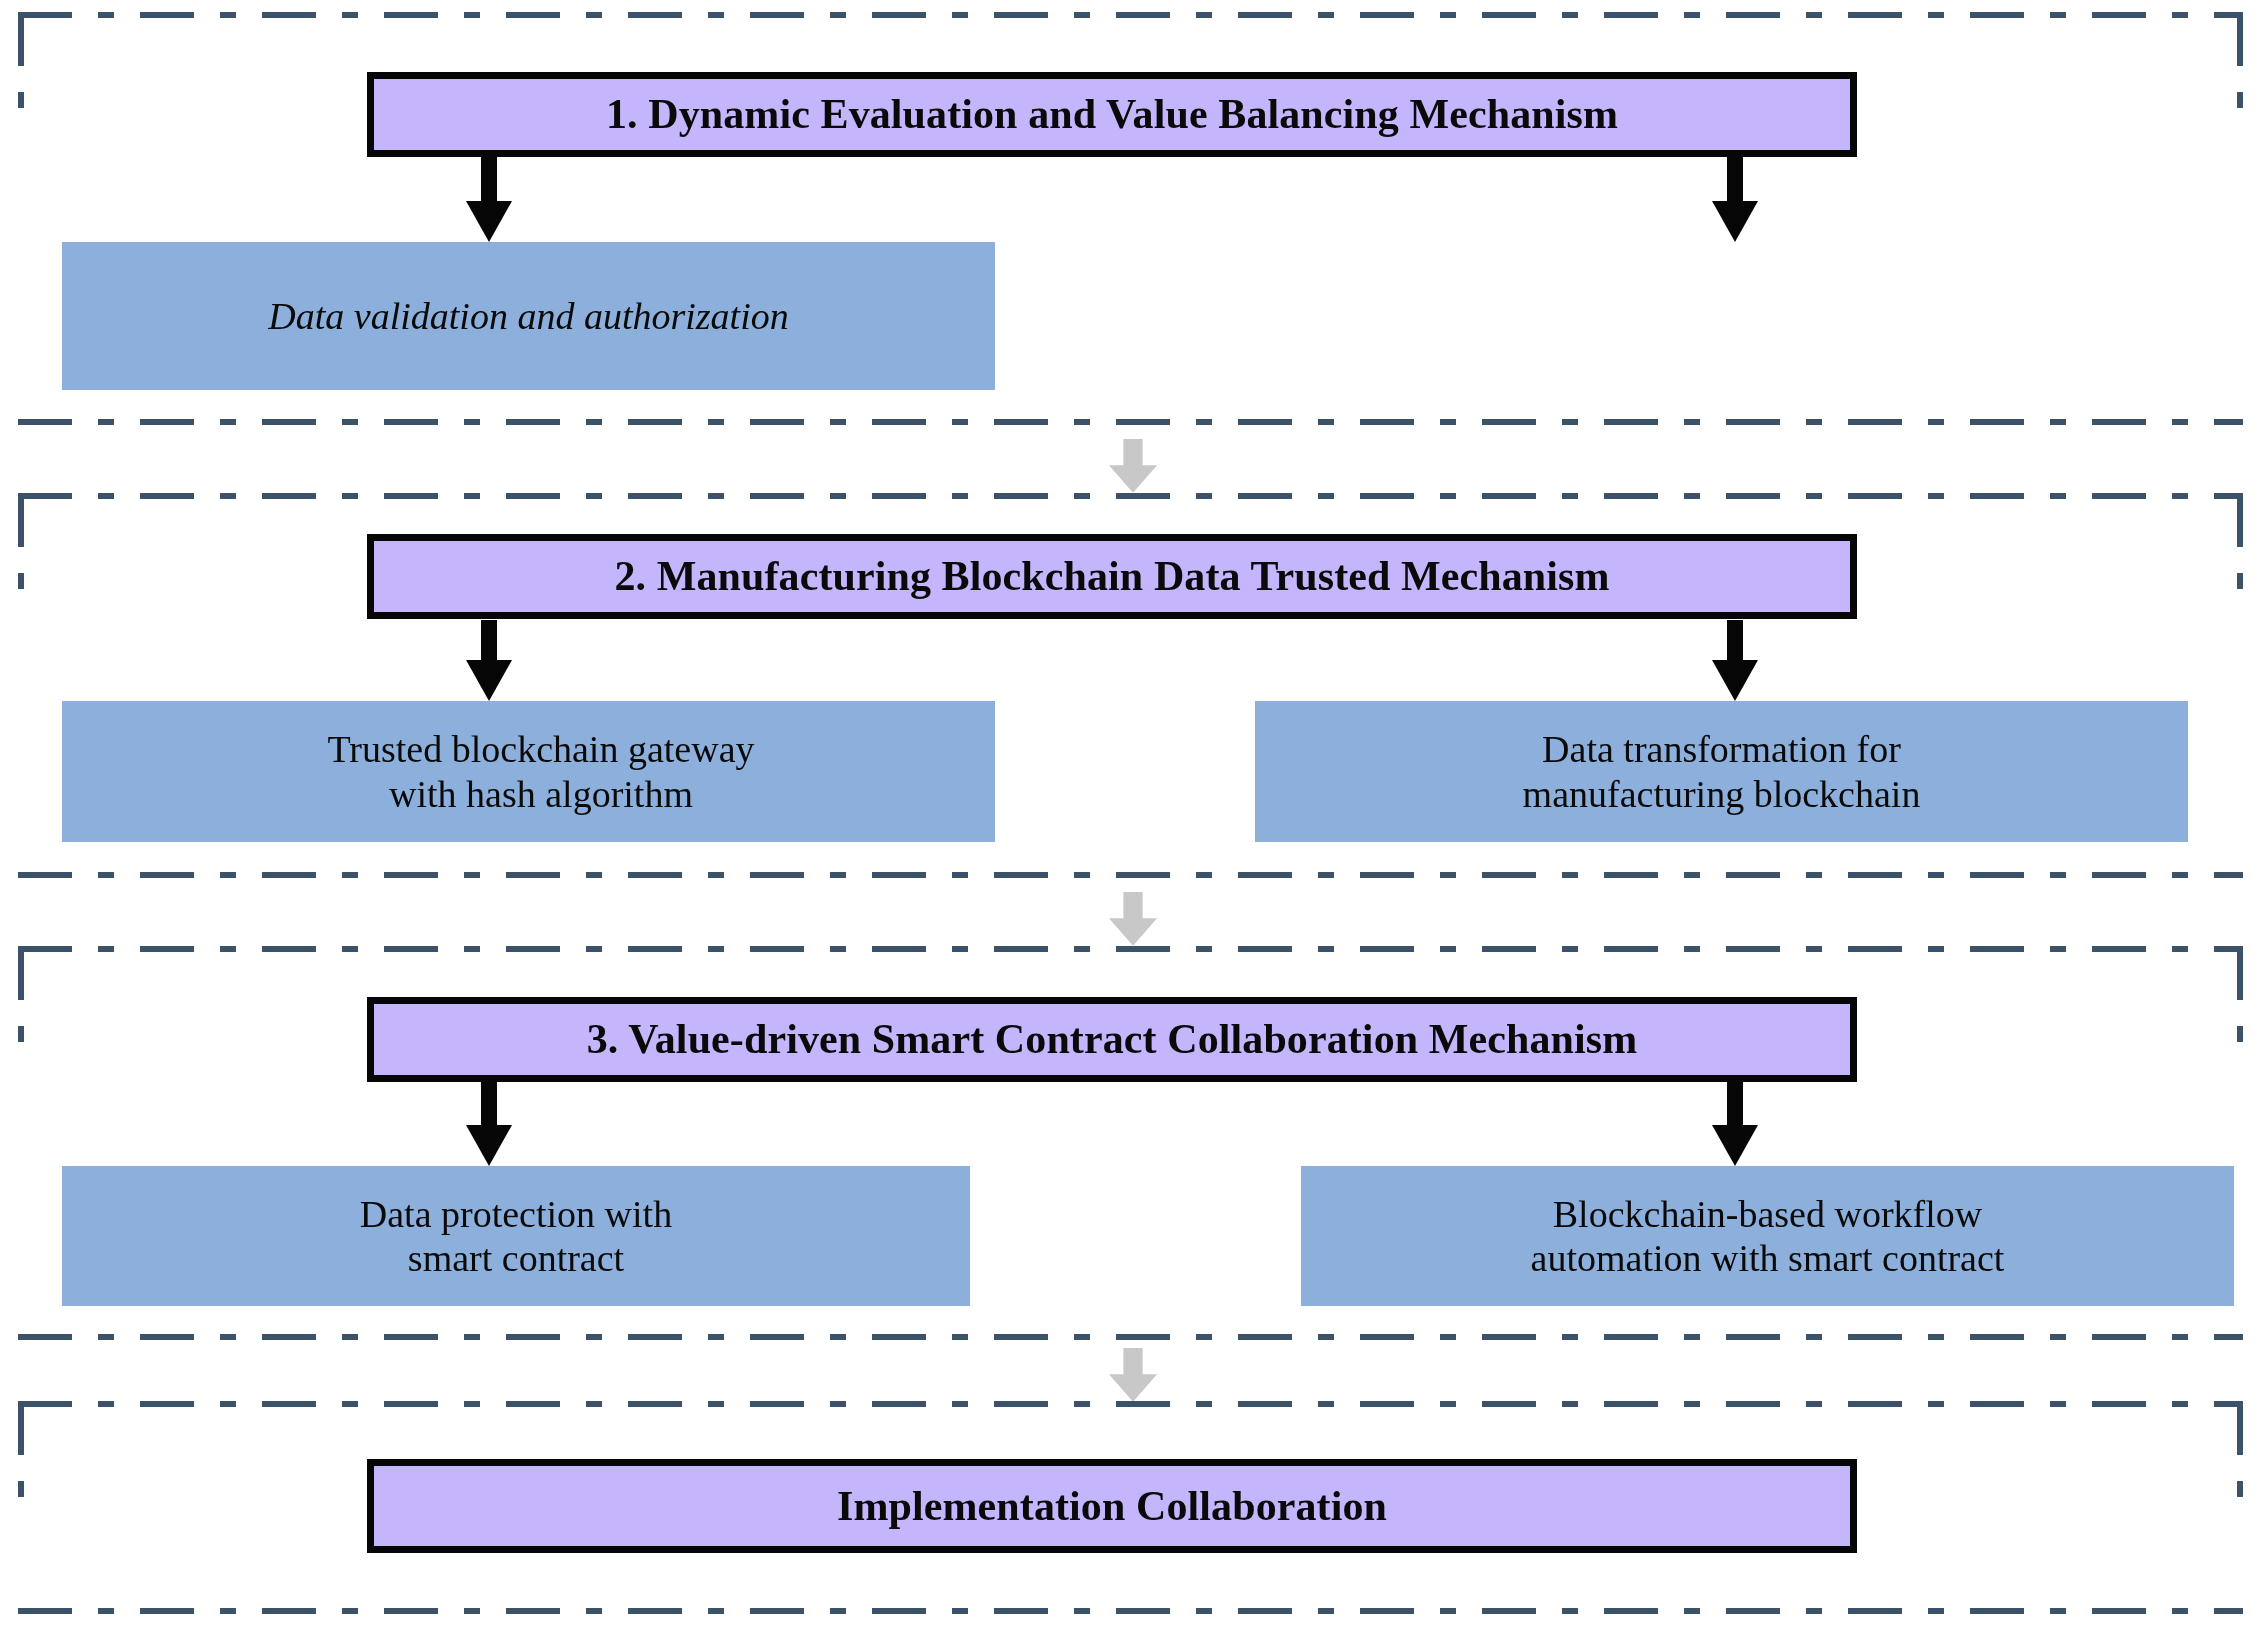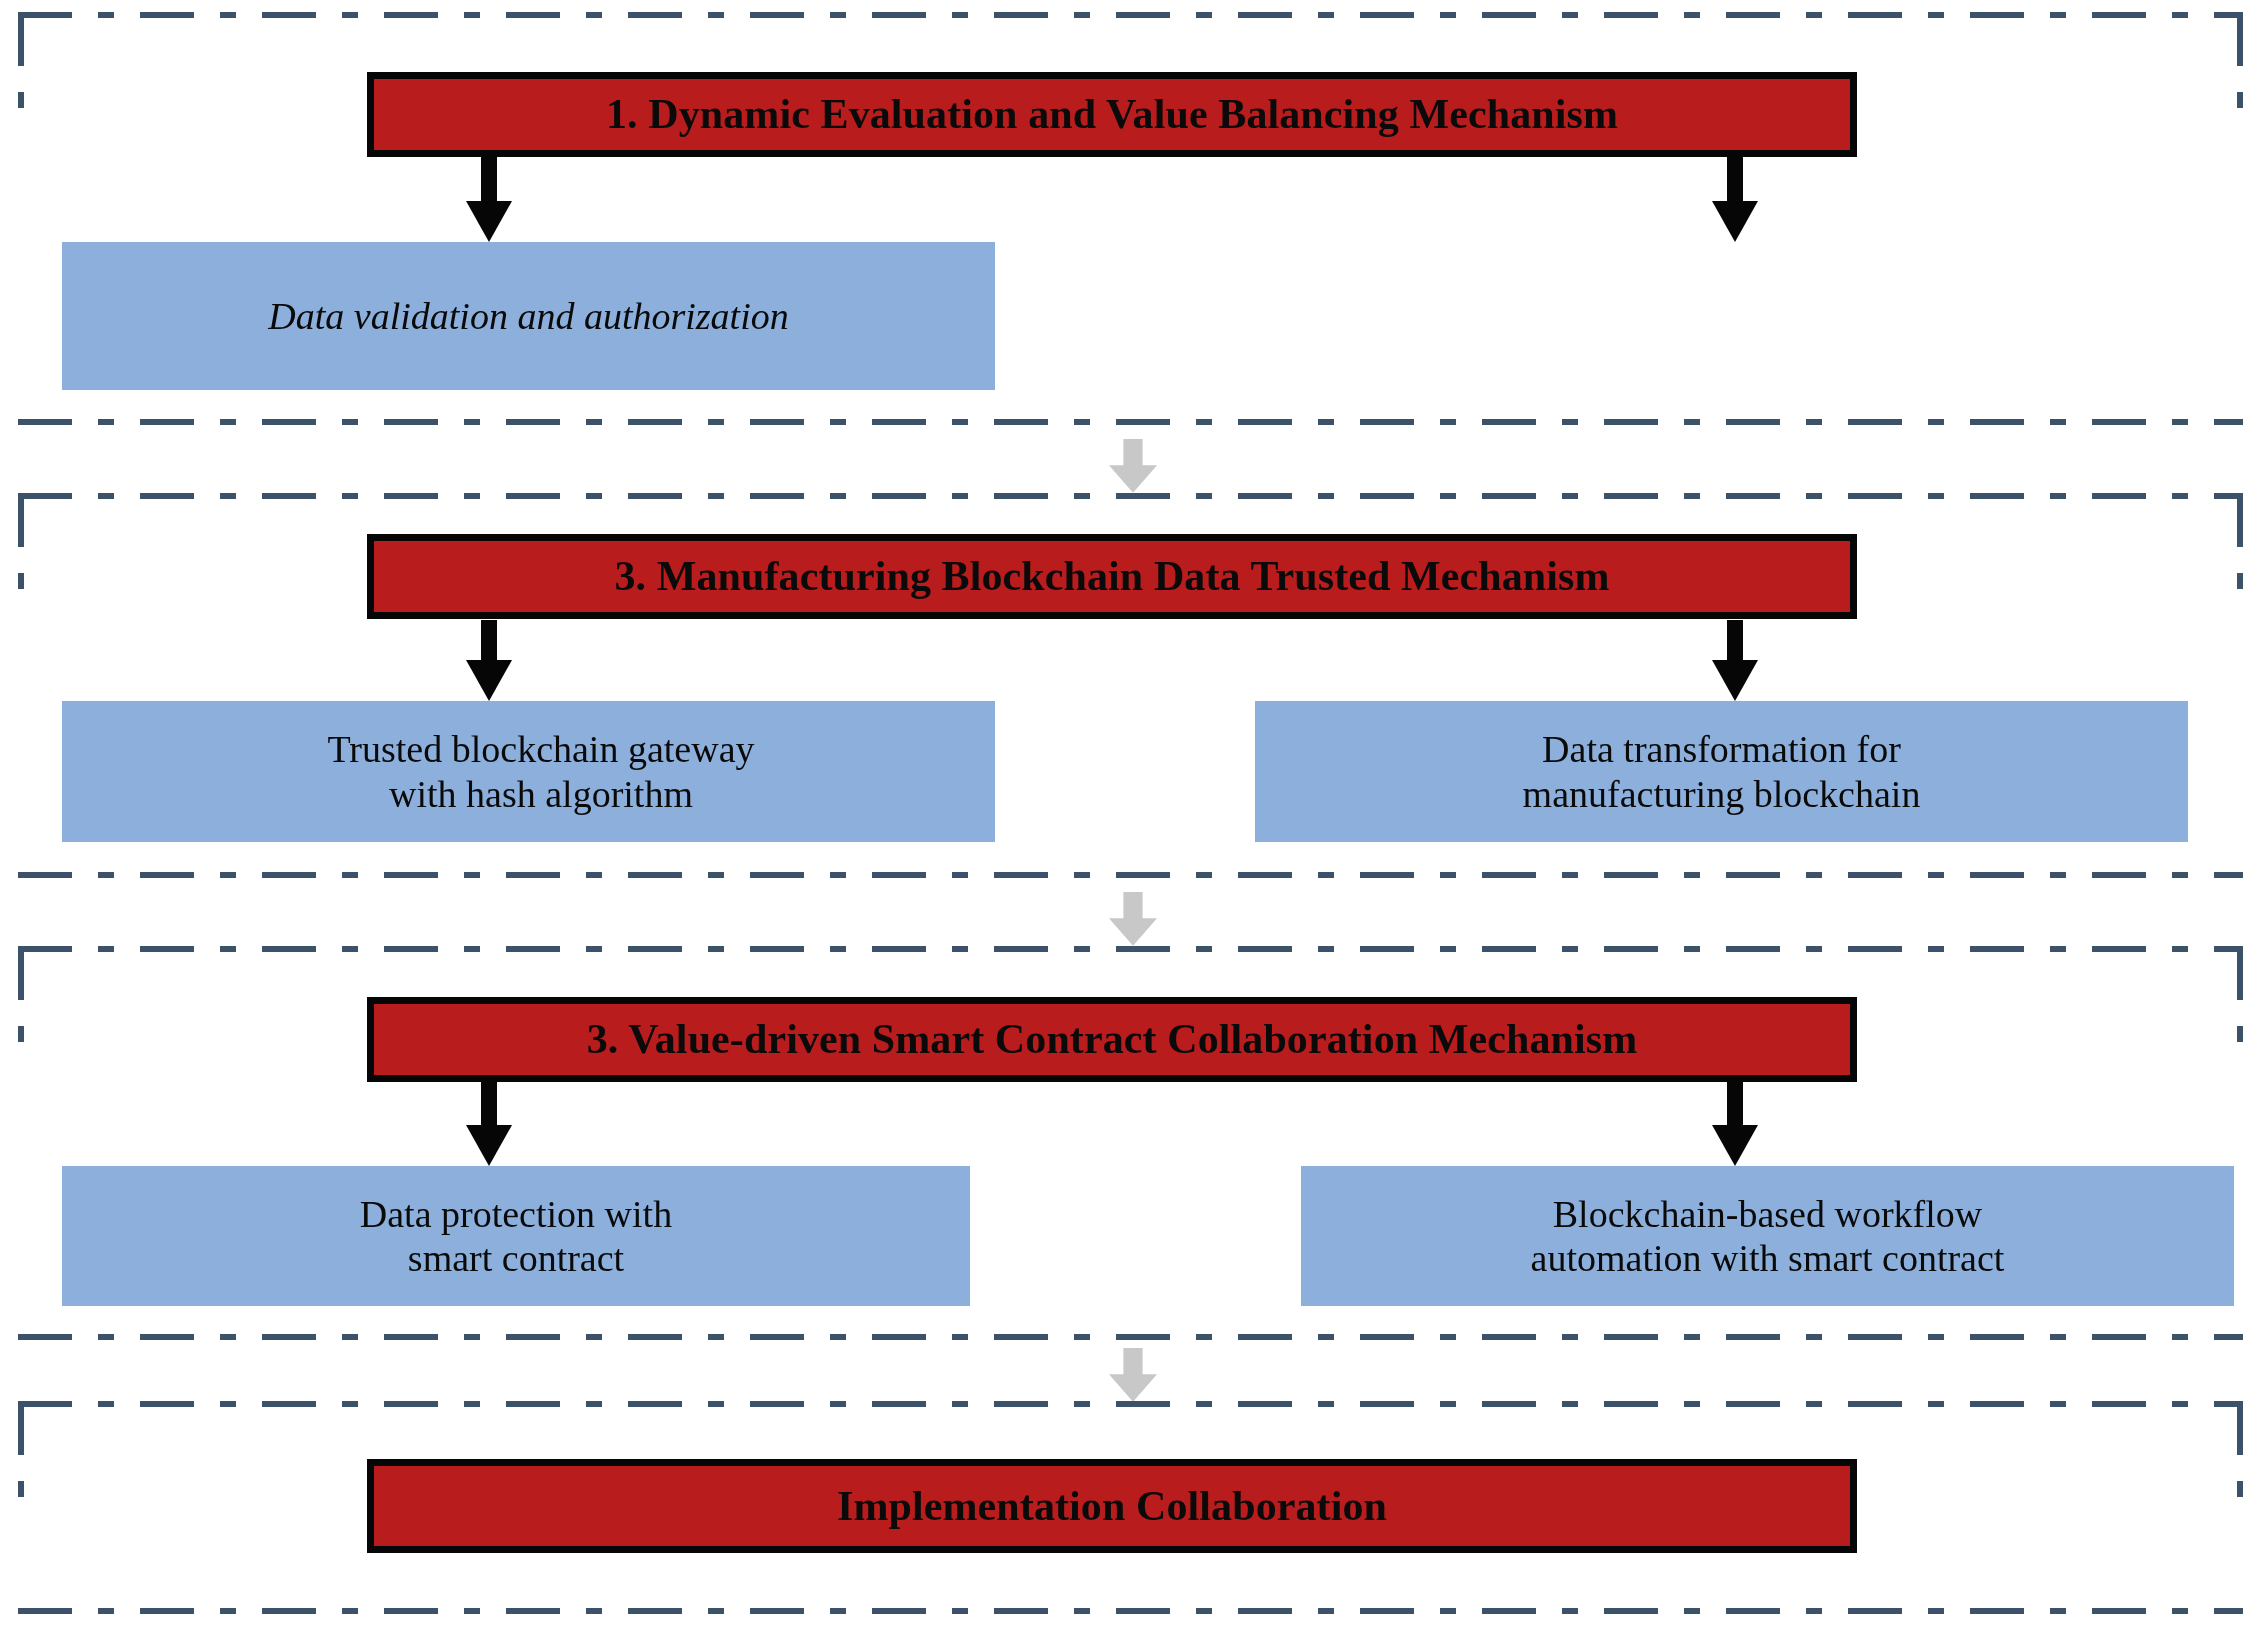--- a/index.html
+++ b/index.html
@@ -56,21 +56,21 @@
     background-size: 6.2px 122px;
     background-repeat: repeat-y;
   }
   .edge-left { left: 0; }
   .edge-right { right: 0; }
 
   
   .header-box {
     position: absolute;
     box-sizing: border-box;
-    background: #b91c1c;
+    background: #c4b5fd;
     border: 7.6px solid #060606;
     display: flex;
     align-items: center;
     justify-content: center;
     text-align: center;
     font-weight: bold;
     color: #0a0a0a;
     line-height: 1.05;
     letter-spacing: 0.1px;
   }
@@ -153,21 +153,21 @@
     </svg>
   </div>
 
   <div class="panel" style="left:18px; top:493px; width:2225px; height:385px;">
     <div class="edge edge-h edge-top"></div>
     <div class="edge edge-h edge-bottom"></div>
     <div class="edge edge-v edge-left"></div>
     <div class="edge edge-v edge-right"></div>
   </div>
 
-  <div class="header-box t-head" style="left:367px; top:534px; width:1490px; height:85px;">3. Manufacturing Blockchain Data Trusted Mechanism</div>
+  <div class="header-box t-head" style="left:367px; top:534px; width:1490px; height:85px;">2. Manufacturing Blockchain Data Trusted Mechanism</div>
 
   <div class="arrow-black" style="left:465px; top:620px; width:47px; height:81px;">
     <div class="shaft" style="height:44px;"></div>
     <div class="head"></div>
   </div>
   <div class="arrow-black" style="left:1711px; top:620px; width:47px; height:81px;">
     <div class="shaft" style="height:44px;"></div>
     <div class="head"></div>
   </div>
 

